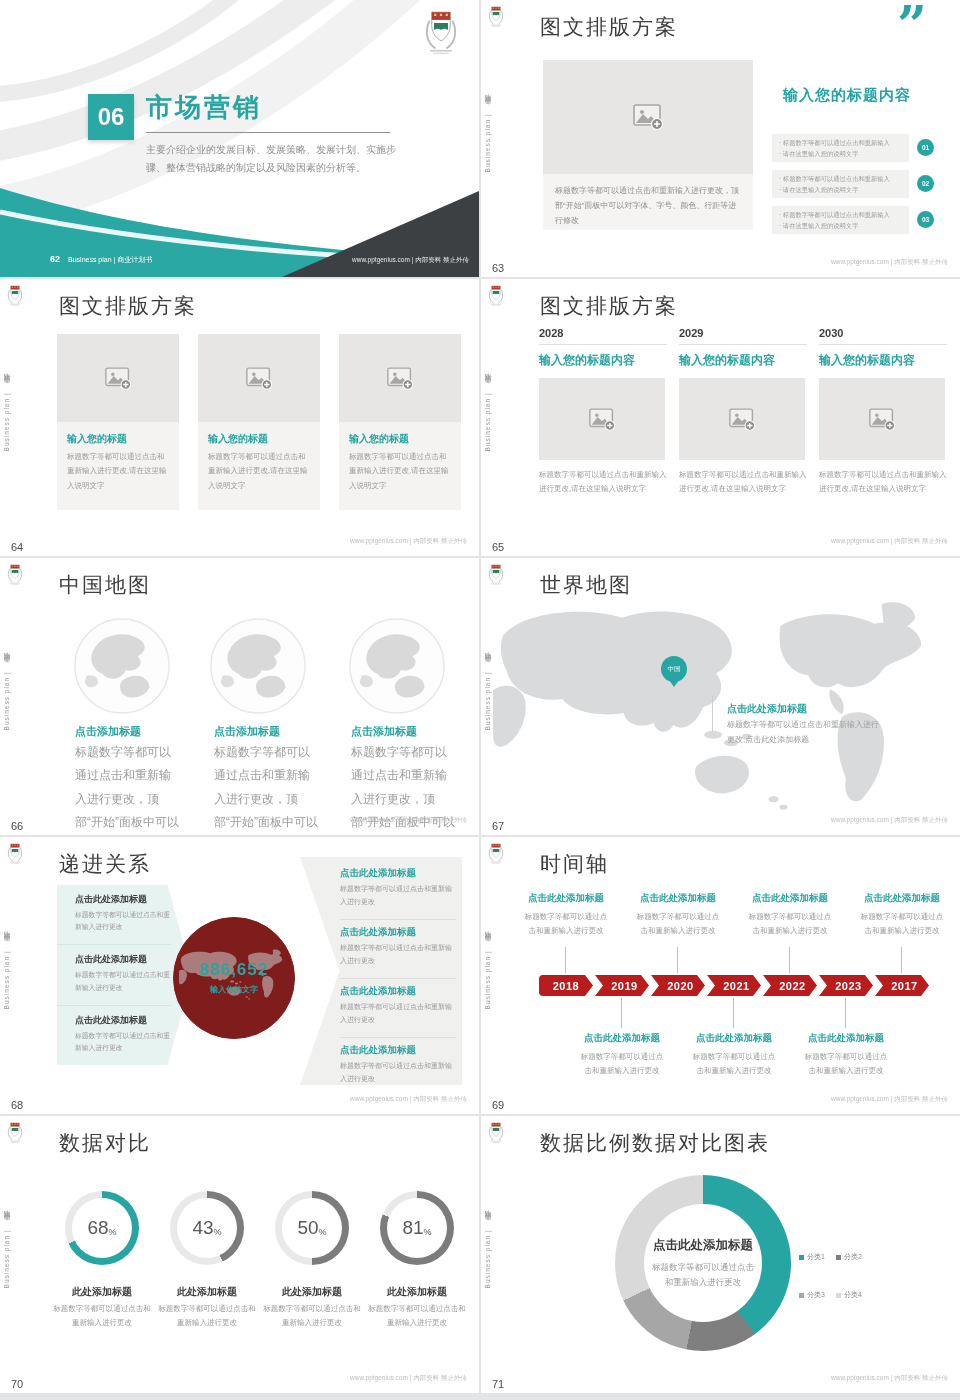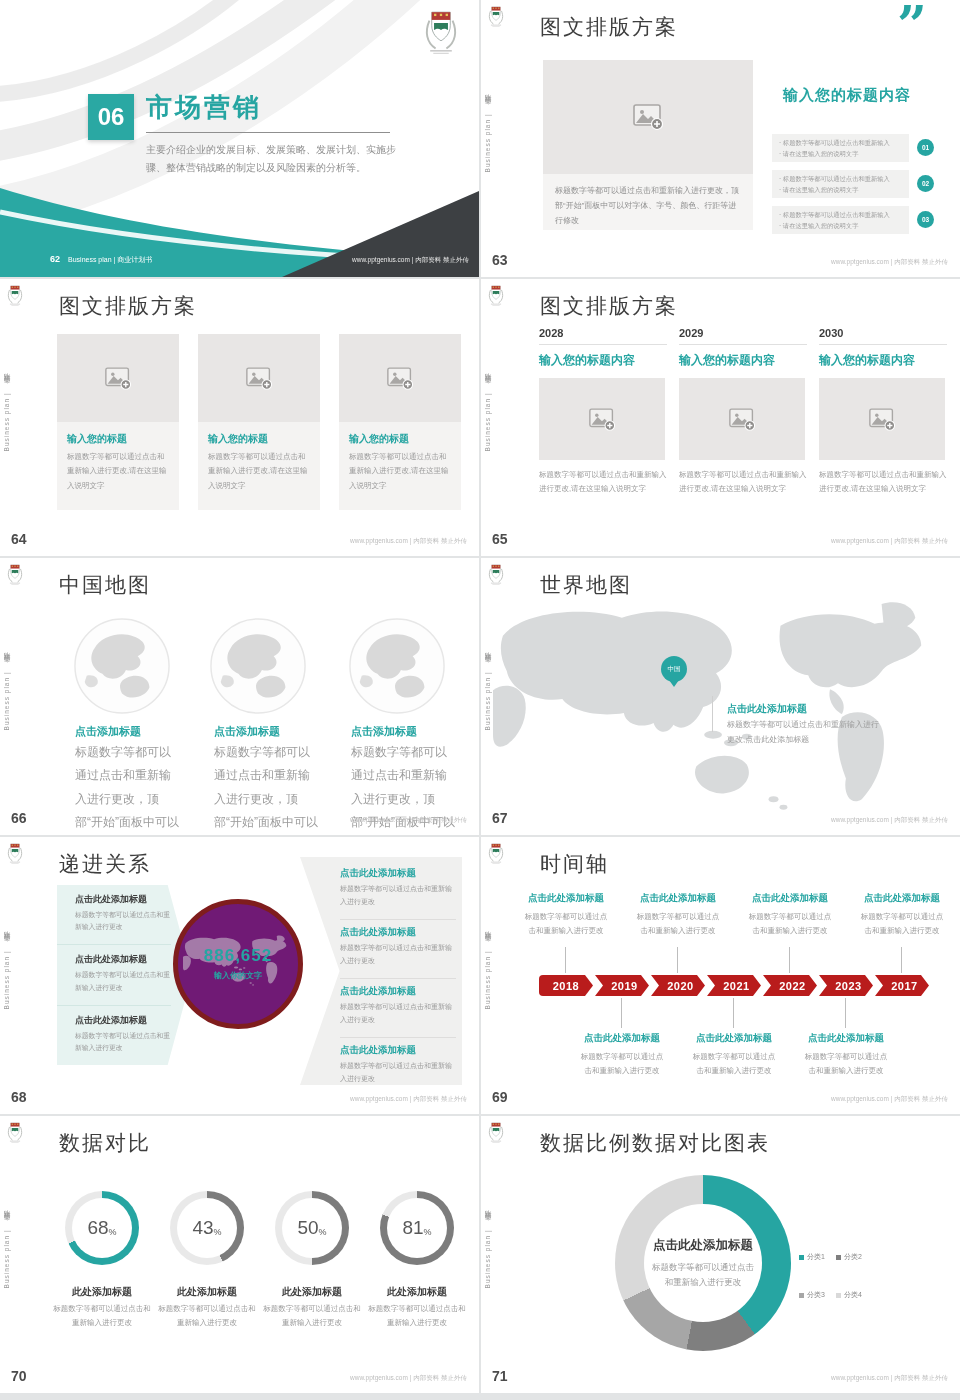--- a/index.html
+++ b/index.html
@@ -2,21 +2,21 @@
 <html><head>
 <meta charset="utf-8">
 <style>
   html,body{margin:0;padding:0;background:#e6e8e9;}
   body{font-family:"Liberation Sans","DejaVu Sans",sans-serif;-webkit-font-smoothing:antialiased;}
   .page{width:960px;height:1400px;display:grid;grid-template-columns:479px 479px;grid-auto-rows:277px;gap:2px;background:#e2e4e5;box-sizing:border-box;padding-bottom:7px;}
   .slide{position:relative;background:#ffffff;overflow:hidden;}
   .abs{position:absolute;}
   .s-title{position:absolute;left:59px;top:13px;font-size:21px;color:#3e3e3e;letter-spacing:2px;}
   .v-side{position:absolute;left:3px;top:50%;transform:translateY(-50%) rotate(180deg);writing-mode:vertical-rl;font-size:6.5px;color:#9a9a9a;letter-spacing:1px;white-space:nowrap;}
-  .pg-num{position:absolute;left:11px;bottom:9px;font-size:14px;font-weight:bold;color:#4c4c4c;}
+  .pg-num{position:absolute;left:11px;bottom:3px;font-size:11px;font-weight:normal;color:#4c4c4c;}
   .f-right{position:absolute;right:12px;bottom:10px;font-size:6.5px;color:#bdbdbd;}
   .logo-sm{position:absolute;left:7px;top:5px;width:16px;height:22px;}
   .teal{color:#26a5a2;}
   
   .ch-box{position:absolute;left:88px;top:94px;width:46px;height:46px;background:#2aa8a3;color:#fff;font-size:24px;font-weight:bold;display:flex;align-items:center;justify-content:center;box-shadow:0 2px 4px rgba(0,0,0,.18);}
   .ch-title{position:absolute;left:146px;top:90px;font-size:26px;font-weight:bold;color:#26a5a2;letter-spacing:3px;}
   .ch-line{position:absolute;left:146px;top:132px;width:244px;height:1px;background:#8f8f8f;}
   .ch-body{position:absolute;left:146px;top:141px;width:254px;font-size:10px;line-height:1.75;color:#8f8f8f;}
   .s62-footL{position:absolute;left:10px;bottom:12px;color:#fff;font-size:7px;display:flex;align-items:baseline;gap:8px;z-index:3;}
   .s62-footL b{font-size:9px;padding-left:40px;}
@@ -50,21 +50,21 @@
   .pin67::after{content:"";position:absolute;left:8px;top:24px;border:5px solid transparent;border-top:7px solid #26a5a2;}
   .conn67{position:absolute;left:231px;top:138px;width:1px;height:36px;background:#cfcfcf;}
   .ct67{position:absolute;left:246px;top:144px;font-size:10px;font-weight:bold;color:#26a5a2;}
   .cb67{position:absolute;left:246px;top:160px;width:158px;font-size:8px;color:#9b9b9b;line-height:1.85;}
   
   .lshape{position:absolute;left:57px;top:48px;width:135px;height:180px;background:#e7f3f1;clip-path:polygon(0 0,82% 0,100% 50%,82% 100%,0 100%);display:flex;flex-direction:column;}
   .lshape .sec{flex:1;padding:8px 0 0 18px;width:96px;}
   .lshape .sec + .sec{border-top:1px solid #d2e7e3;}
   .lshape .t{font-size:9px;font-weight:bold;color:#3f3f3f;margin-bottom:3px;}
   .lshape .b{font-size:6.8px;color:#9b9b9b;line-height:1.8;}
-  .circ68{position:absolute;left:173px;top:62px;width:120px;height:120px;border-radius:50%;background:#701a75;border:5px solid #7f1d1d;z-index:2;}
+  .circ68{position:absolute;left:173px;top:80px;width:120px;height:120px;border-radius:50%;background:#7f1d1d;border:1px solid #7f1d1d;z-index:2;}
   .circ68 svg{position:absolute;left:5px;top:30px;opacity:.5;}
   .v68{position:absolute;left:0;top:42px;width:100%;text-align:center;font-size:17px;font-weight:bold;color:#26a5a2;letter-spacing:1px;}
   .l68{position:absolute;left:0;top:66px;width:100%;text-align:center;font-size:8px;font-weight:bold;color:#26a5a2;}
   .rshape{position:absolute;left:282px;top:20px;width:180px;height:228px;background:#f0f0ef;clip-path:polygon(10% 0,100% 0,100% 100%,10% 100%,32% 50%);}
   .rblk{position:absolute;left:340px;width:116px;}
   .rblk .t{font-size:9.5px;font-weight:bold;color:#26a5a2;margin-bottom:3px;}
   .rblk .b{font-size:7px;color:#9b9b9b;line-height:1.8;}
   .rdiv{position:absolute;left:340px;width:116px;height:1px;background:#dedddc;}
   
   .tl-row{position:absolute;left:58px;top:138px;display:flex;gap:2px;}

